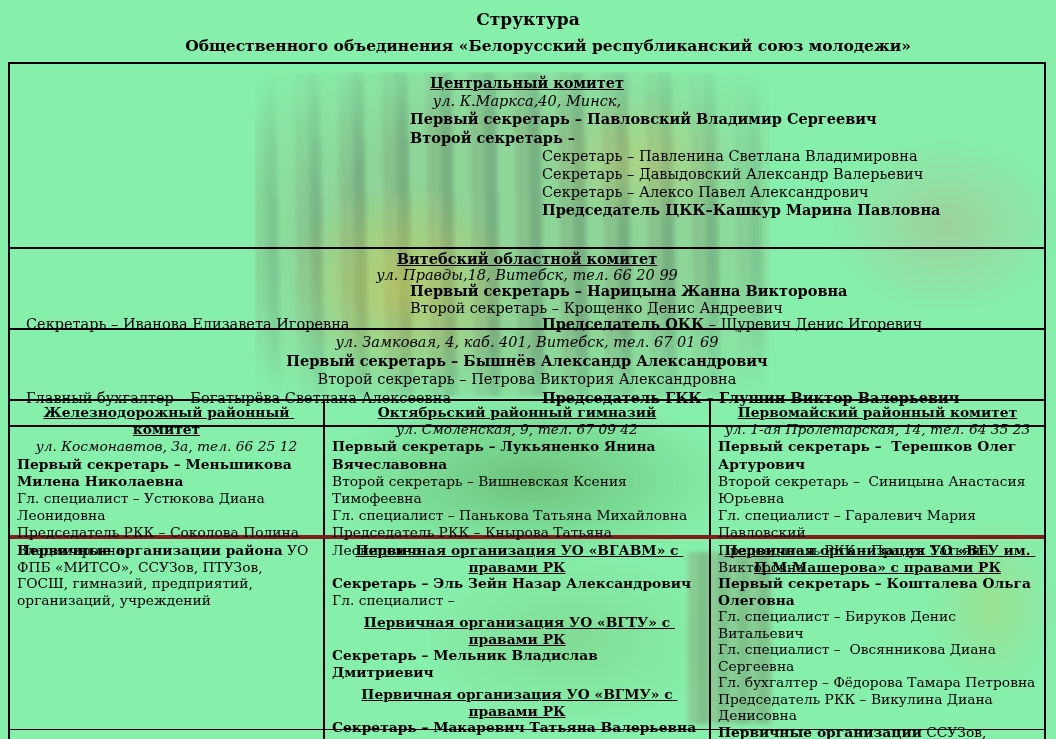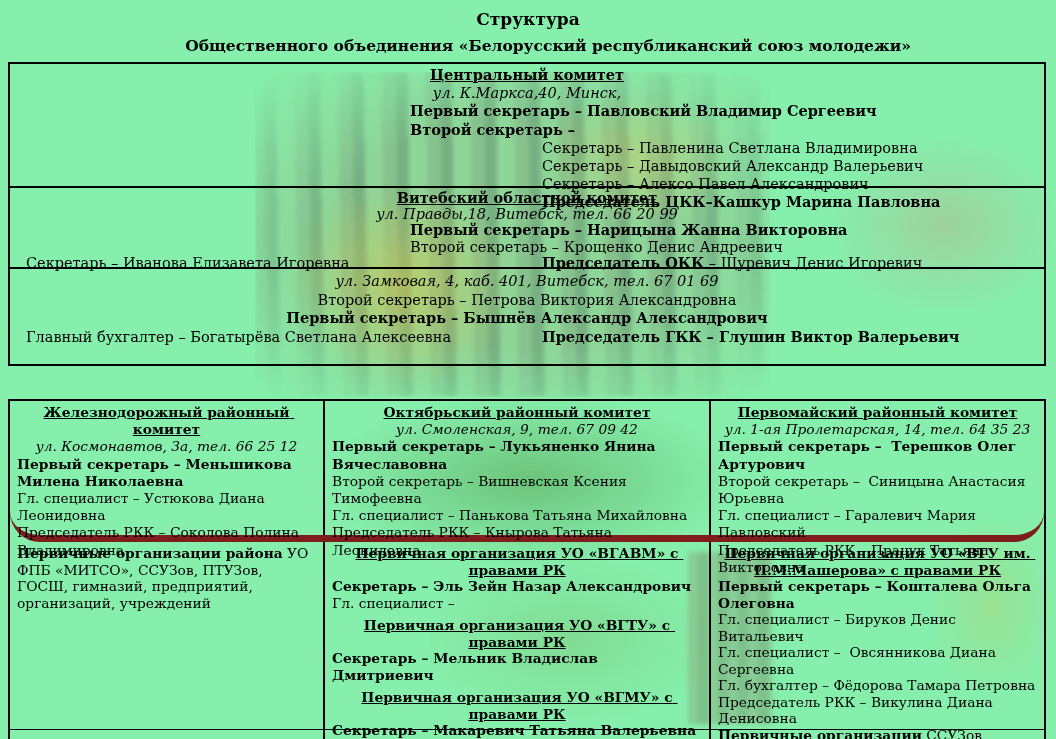--- a/index.html
+++ b/index.html
@@ -37,37 +37,37 @@
   .i { font-style:italic; }
   .u { text-decoration:underline; }
   .ln { white-space:nowrap; }
 
   .doc-title { text-align:center; font-weight:bold; font-size:17px; padding-top:9px; }
   .doc-subtitle { text-align:center; font-weight:bold; font-size:15.5px; padding-top:7px;padding-left:40px; }
 
   
   .topbox { position:absolute; left:8px; top:62px; width:1038px; border:2px solid #000; box-sizing:border-box; }
   .sec { font-size:14.5px; box-sizing:border-box; }
-  .sec-cc  { height:124px; padding-top:2px; border-bottom:2px solid #000; }
+  .sec-cc  { height:185px; padding-top:10px; border-bottom:2px solid #000; }
   .sec-obl { height:81px;  padding-top:2px; border-bottom:2px solid #000; }
   .sec-gor { height:95px;  padding-top:3px; }
   .sec-cc  .ln { line-height:18.2px; height:18.2px; }
   .sec-obl .ln { line-height:16.2px; height:16.2px; }
   .sec-gor .ln { line-height:18.6px; height:18.6px; }
   .ind-a { padding-left:356px;margin-left:44px; }
   .ind-b { padding-left:532px; }
   .dual { position:relative; }
   .dual .l { position:absolute; left:16px; }
   .dual .r { position:absolute; left:532px; }
 
   
   .grid { position:absolute; left:8px; top:399px; width:1038px; box-sizing:border-box;
           border:2px solid #000; border-bottom:3px solid #000; }
   .tr { display:flex; }
-  .tr1 { border-bottom:7px solid #7f1d1d;border-radius:30px; }
+  .tr1 { border-bottom:4px solid #7f1d1d; }
   .td { box-sizing:border-box; padding:3px 7px 0 7px; font-size:13.8px; }
   .td + .td { border-left:2px solid #000; }
   .td-1 { width:313px; } .td-2 { width:386px; } .td-3 { flex:1; }
   .tr1 .td { height:134px; }
   .tr2 .td { height:233px; }
   .td .ln { white-space:pre-wrap; }
   .tr1 .td .ln { line-height:17.2px; }
   .tr2 .td .ln { line-height:16.5px; }
   .org + .org { margin-top:6px; }
 
@@ -114,22 +114,22 @@
         <div class="ln ind-a b">Первый секретарь – Нарицына Жанна Викторовна</div>
         <div class="ln ind-a">Второй секретарь – Крощенко Денис Андреевич</div>
         <div class="ln dual">
             <span class="l">Секретарь – Иванова Елизавета Игоревна</span>
             <span class="r"><span class="b">Председатель ОКК</span><span> – Щуревич Денис Игоревич</span></span>
           </div>
       </div>
 
       <div class="sec sec-gor">
         <div class="ln c i">ул. Замковая, 4, каб. 401, Витебск, тел. 67 01 69</div>
+        <div class="ln c b">Первый секретарь – Бышнёв Александр Александрович</div>
         <div class="ln c">Второй секретарь – Петрова Виктория Александровна</div>
-        <div class="ln c b">Первый секретарь – Бышнёв Александр Александрович</div>
         <div class="ln dual">
             <span class="l">Главный бухгалтер – Богатырёва Светлана Алексеевна</span>
             <span class="r b">Председатель ГКК – Глушин Виктор Валерьевич</span>
           </div>
       </div>
 
     </div>
 
     <div class="grid">
 
@@ -137,21 +137,21 @@
 
         <div class="td td-1">
           <div class="ln c"><span class="b u">Железнодорожный районный комитет</span></div>
           <div class="ln c i">ул. Космонавтов, 3а, тел. 66 25 12</div>
           <div class="ln b">Первый секретарь – Меньшикова Милена Николаевна</div>
           <div class="ln">Гл. специалист – Устюкова Диана Леонидовна</div>
           <div class="ln">Председатель РКК – Соколова Полина Владимировна</div>
         </div>
 
         <div class="td td-2">
-          <div class="ln c"><span class="b u">Октябрьский районный комитет</span></div>
+          <div class="ln c"><span class="b u">Октябрьский районный гимназий</span></div>
           <div class="ln c i">ул. Смоленская, 9, тел. 67 09 42</div>
           <div class="ln b">Первый секретарь – Лукьяненко Янина Вячеславовна</div>
           <div class="ln">Второй секретарь – Вишневская Ксения Тимофеевна</div>
           <div class="ln">Гл. специалист – Панькова Татьяна Михайловна</div>
           <div class="ln">Председатель РКК – Кнырова Татьяна Леонидовна</div>
         </div>
 
         <div class="td td-3">
           <div class="ln c"><span class="b u">Первомайский районный комитет</span></div>
           <div class="ln c i">ул. 1-ая Пролетарская, 14, тел. 64 35 23</div>

